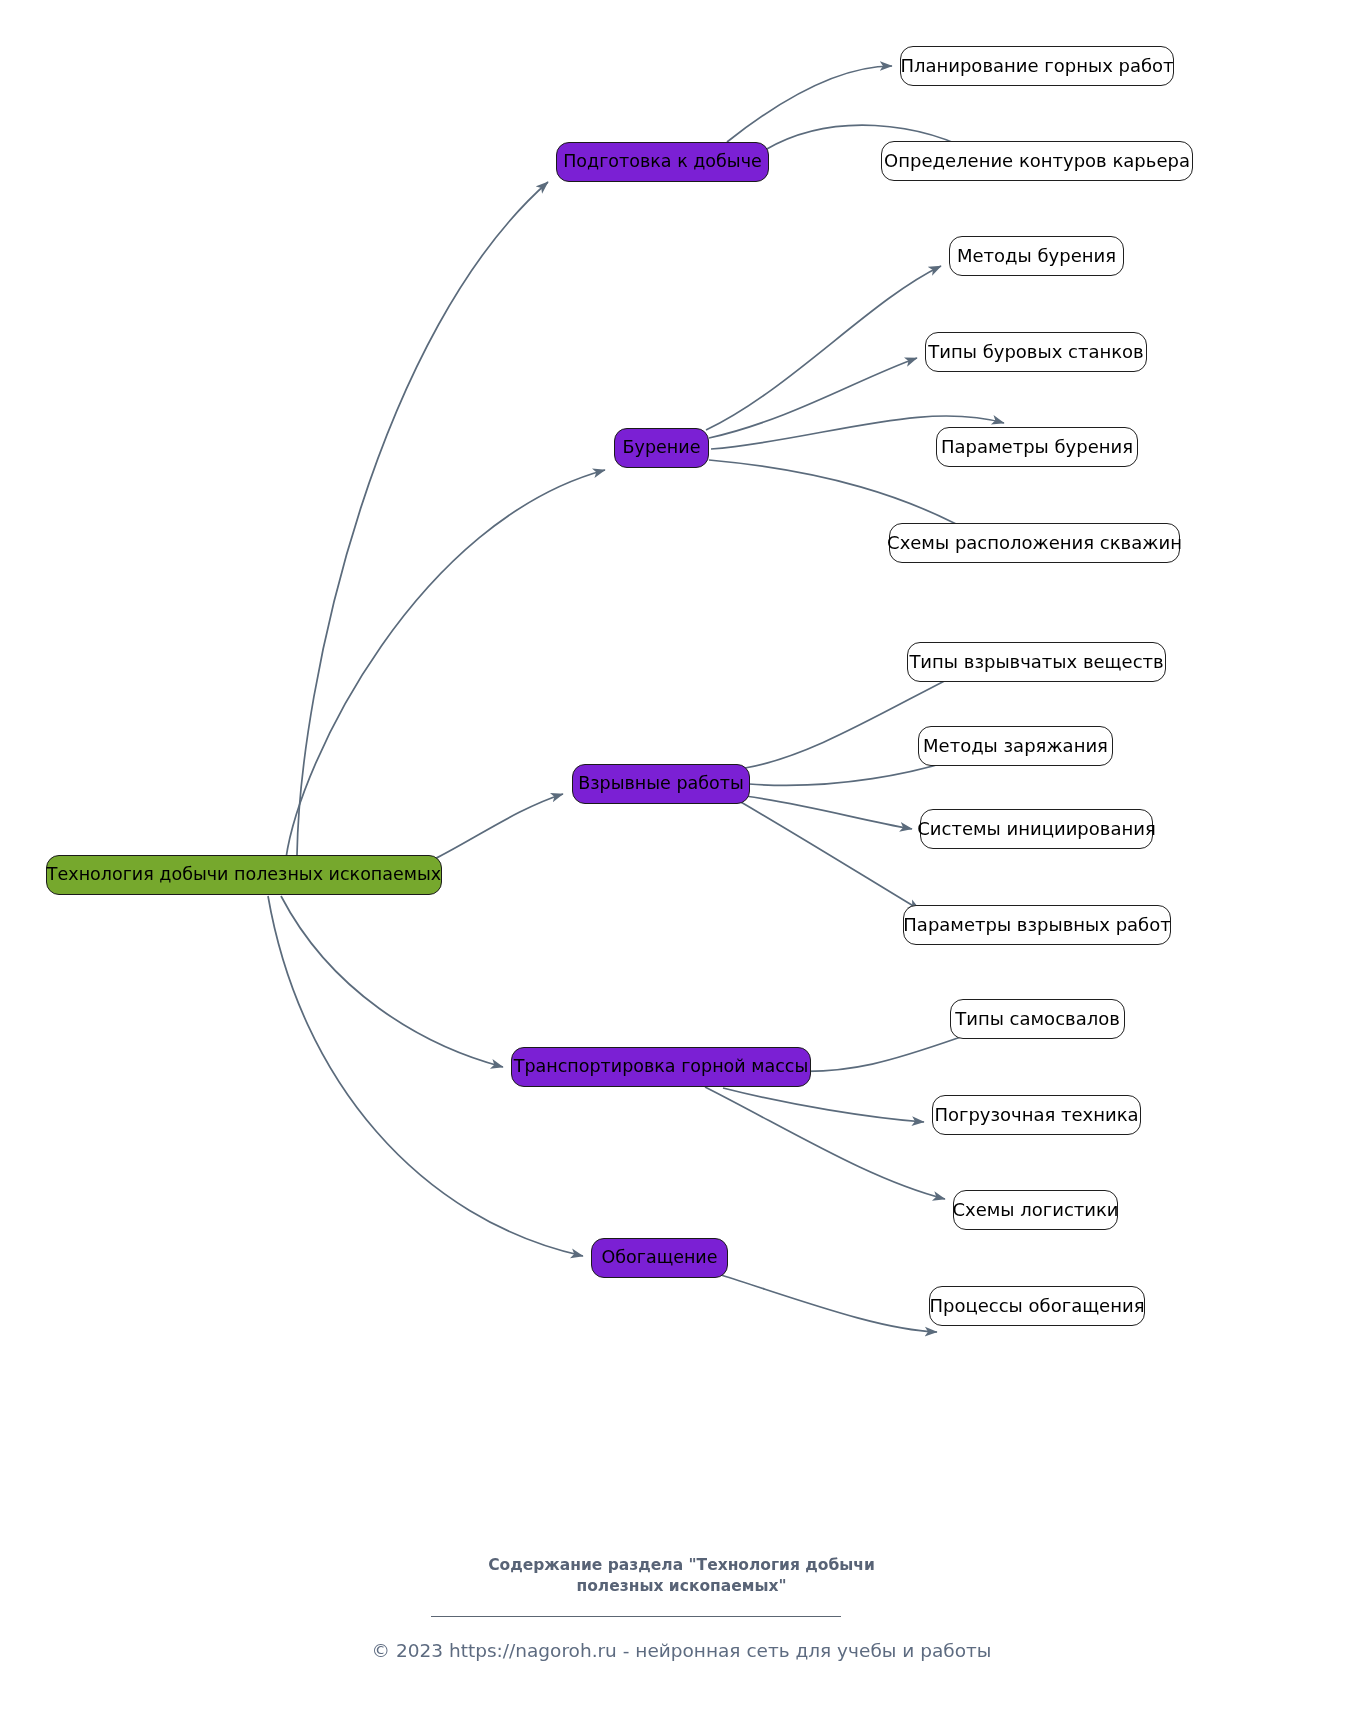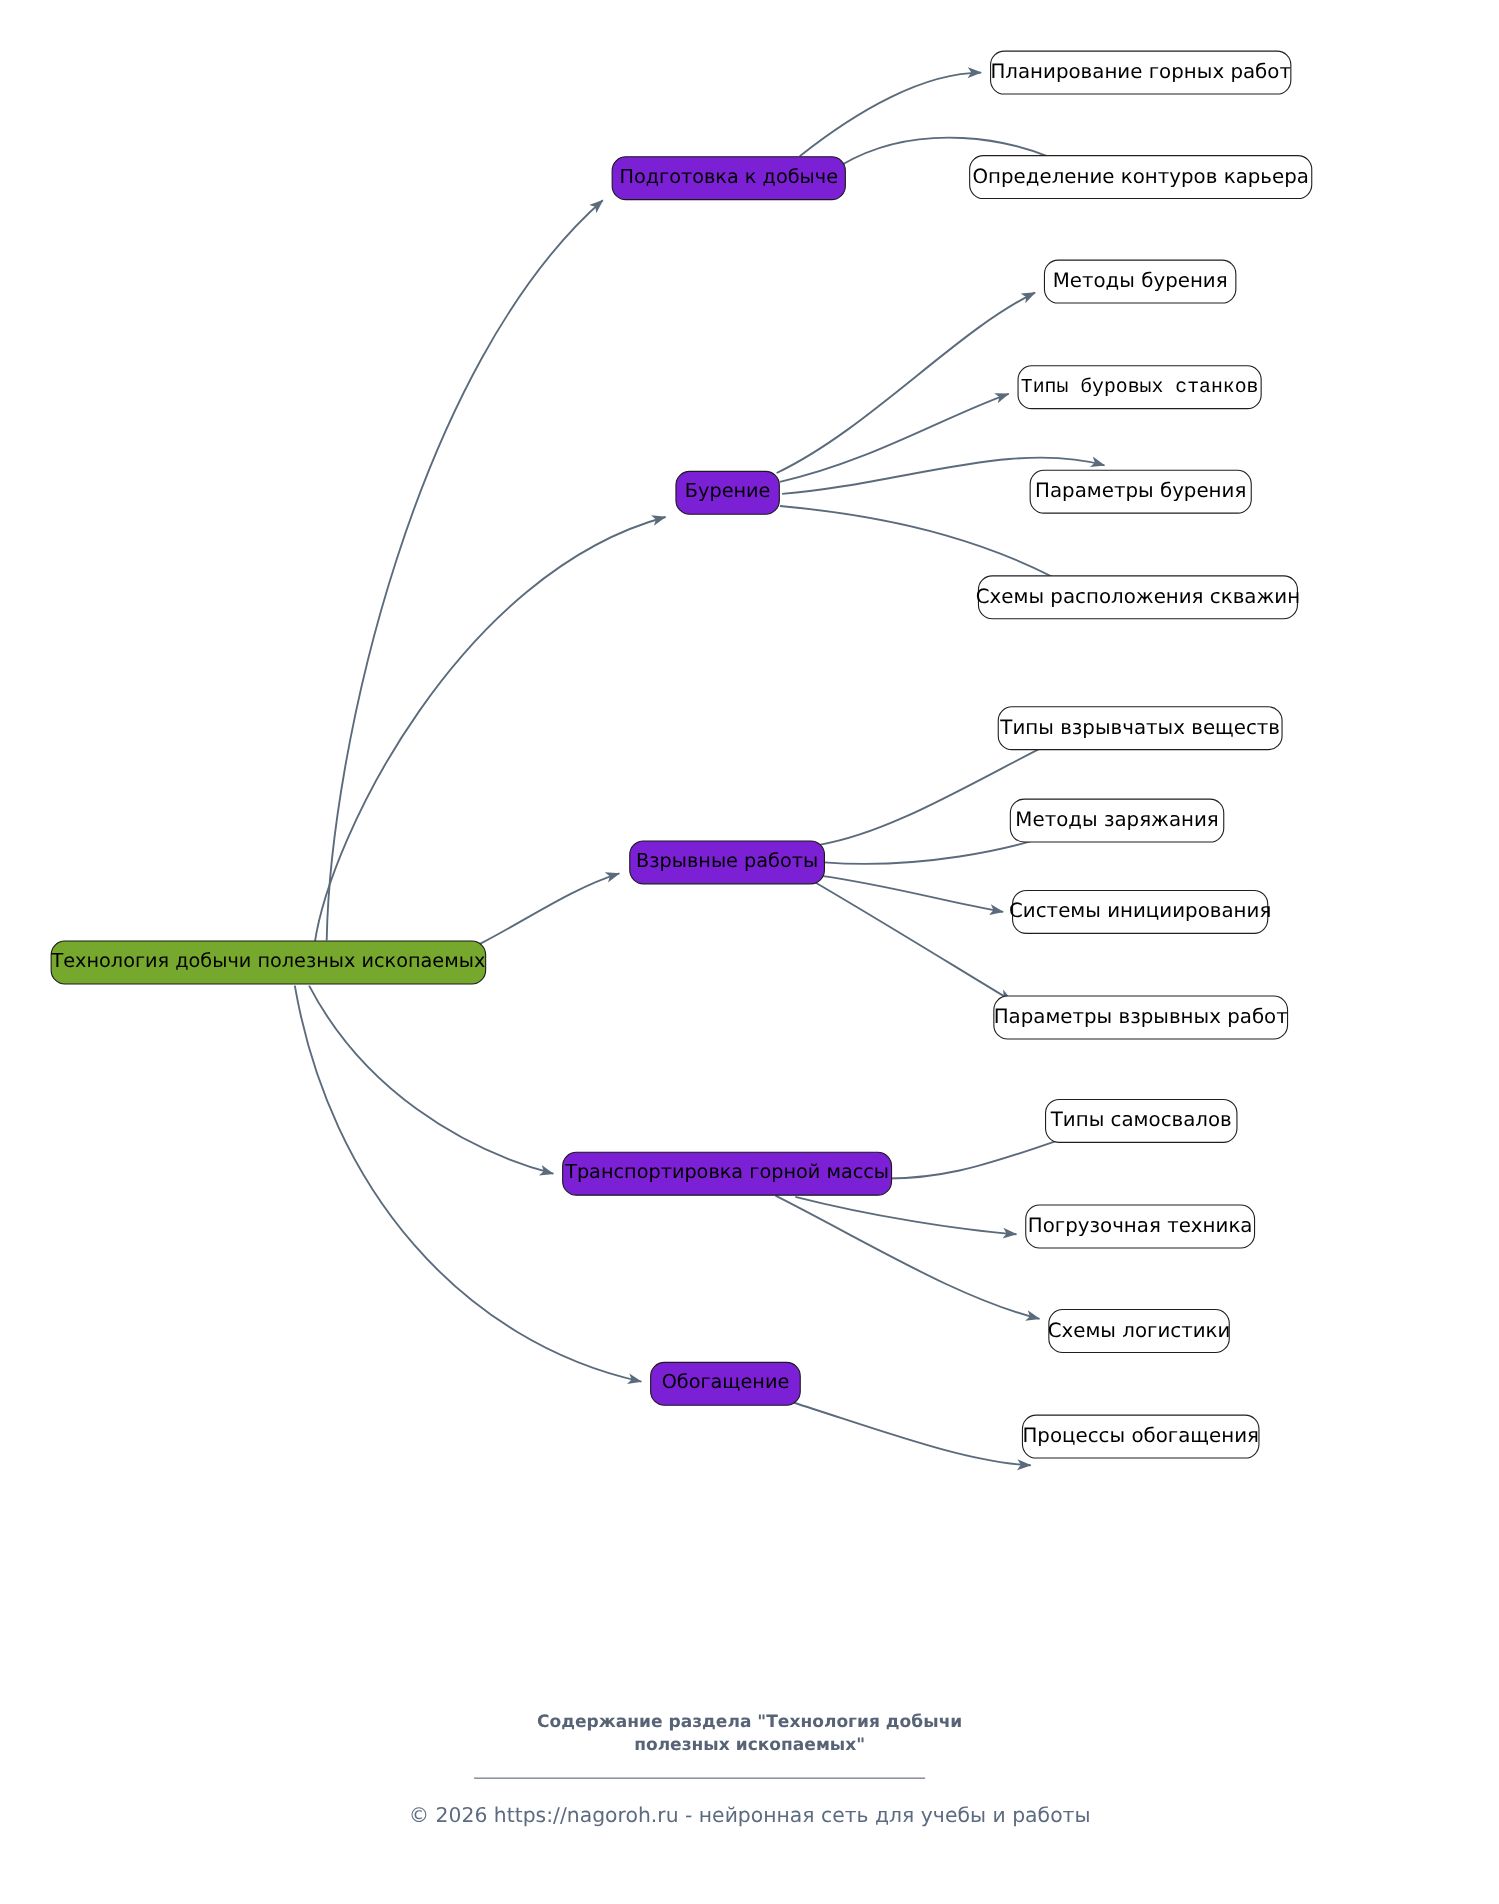--- a/index.html
+++ b/index.html
@@ -139,21 +139,21 @@
       </div>
       <div class="node node-leaf" style="left: 881px; top: 141px; width: 312px;">
         <span>Определение контуров карьера</span>
       </div>
       <div class="node node-branch" style="left: 614px; top: 428px; width: 95px;">
         <span>Бурение</span>
       </div>
       <div class="node node-leaf" style="left: 949px; top: 236px; width: 175px;">
         <span>Методы бурения</span>
       </div>
-      <div class="node node-leaf" style="left: 925px; top: 332px; width: 222px; font-family: Liberation Mono, monospace;">
+      <div class="node node-leaf" style="left: 925px; top: 332px; width: 222px;">
         <span>Типы буровых станков</span>
       </div>
       <div class="node node-leaf" style="left: 936px; top: 427px; width: 202px;">
         <span>Параметры бурения</span>
       </div>
       <div class="node node-leaf" style="left: 889px; top: 523px; width: 291px;">
         <span>Схемы расположения скважин</span>
       </div>
       <div class="node node-branch" style="left: 572px; top: 764px; width: 178px;">
         <span>Взрывные работы</span>
@@ -190,15 +190,15 @@
       </div>
     </div>
 
   <div class="footer footer-caption">
     <span>Содержание раздела "Технология добычи</span><br>
     <span>полезных ископаемых"</span>
   </div>
 
   <div class="footer-rule"></div>
 
-  <div class="footer footer-copyright">© 2026 https://nagoroh.ru - нейронная сеть для учебы и работы</div>
+  <div class="footer footer-copyright">© 2023 https://nagoroh.ru - нейронная сеть для учебы и работы</div>
 
 </div>
 
 </body></html>

